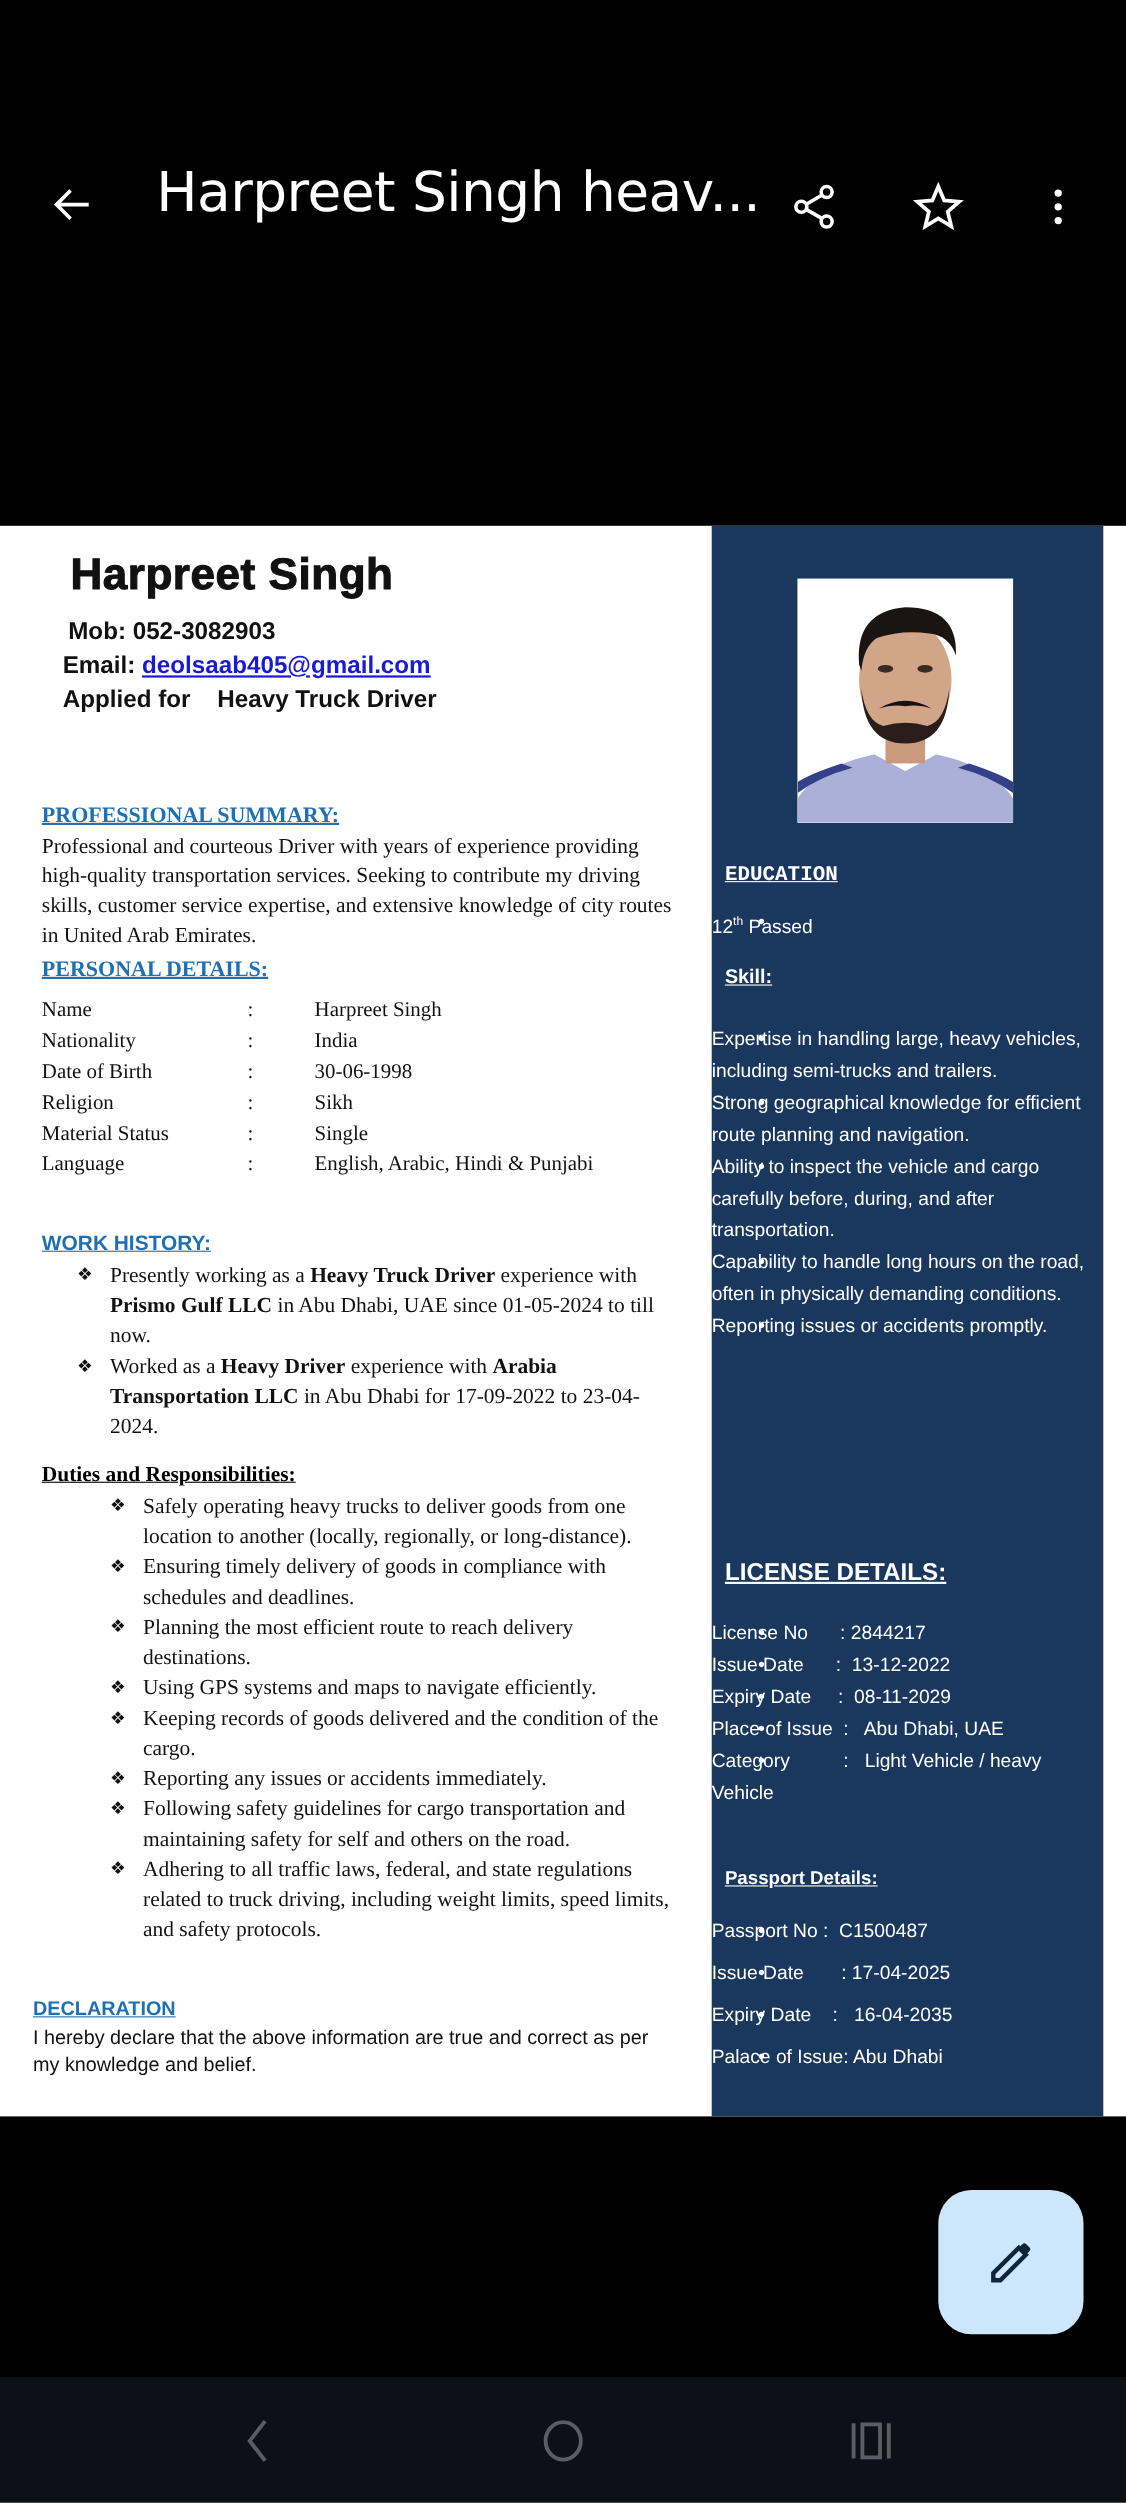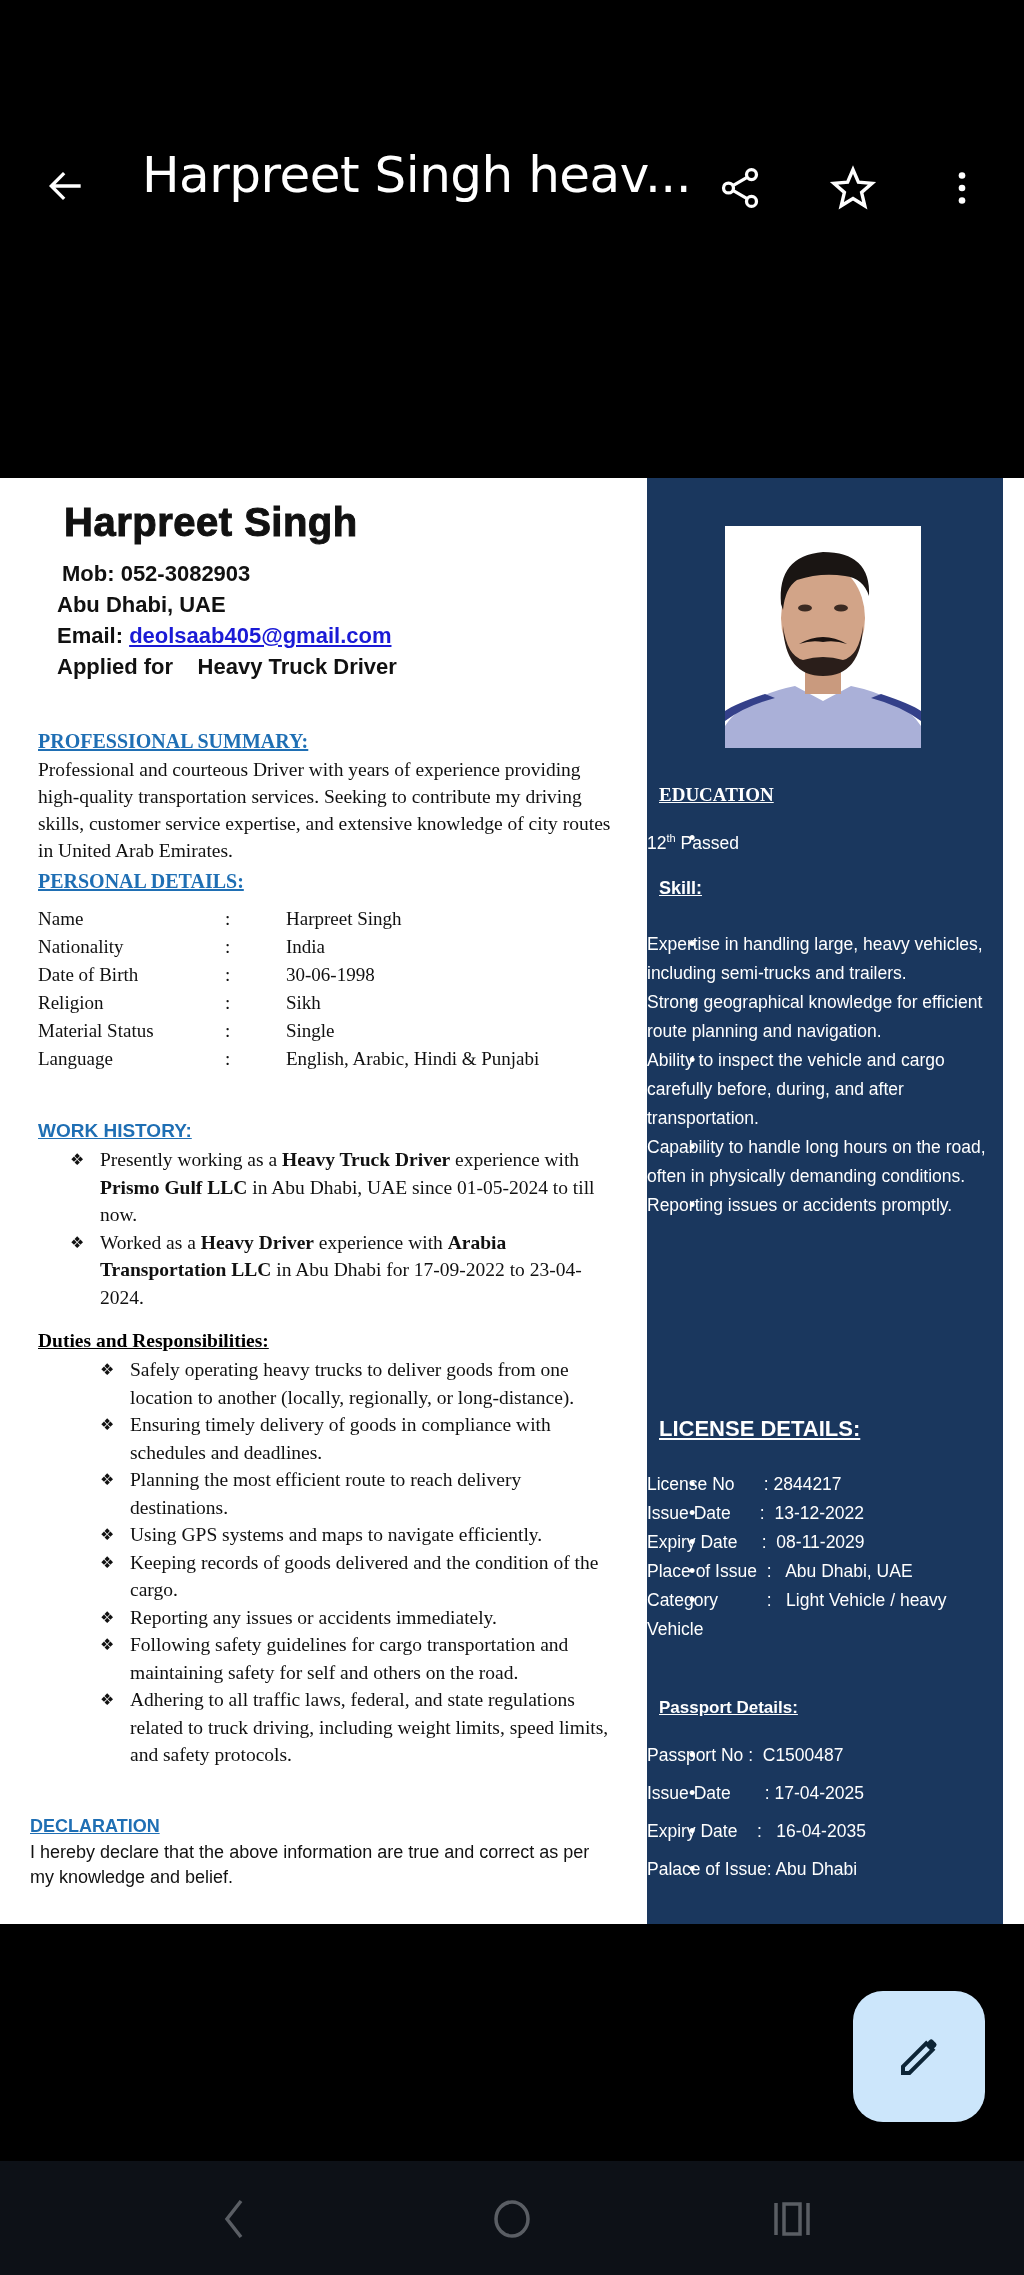--- a/index.html
+++ b/index.html
@@ -77,21 +77,20 @@
         <circle cx="12" cy="19.5" r="2" fill="#fff"></circle>
       </svg>
   </div>
 </div>
 
 <div class="doc">
   <div class="main">
     <div class="name">Harpreet Singh</div>
     <div class="contact">
       <div class="mob">Mob: 052-3082903</div>
-      <div>Abu Dhabi, UAE</div>
       <div><span>Email: </span><span class="email-link">deolsaab405@gmail.com</span></div>
       <div><span>Applied for</span>&nbsp;&nbsp;&nbsp;&nbsp;<span>Heavy Truck Driver</span></div>
     </div>
 
     <div class="sec-head" style="left:38px; top:252px;">PROFESSIONAL SUMMARY:</div>
     <div class="summary">Professional and courteous Driver with years of experience providing high-quality transportation services. Seeking to contribute my driving skills, customer service expertise, and extensive knowledge of city routes in United Arab Emirates.</div>
 
     <div class="sec-head" style="left:38px; top:392px;">PERSONAL DETAILS:</div>
     <table class="pd-table">
       <tbody id="pd-body">
@@ -160,21 +159,21 @@
         <rect x="80" y="128" width="36" height="40" fill="#c99a7e"></rect>
         <ellipse cx="98" cy="92" rx="42" ry="54" fill="#d2a488"></ellipse>
         <path d="M56 78 Q52 30 98 26 Q146 26 144 70 Q138 52 120 50 Q96 46 72 54 Q60 62 58 84 Z" fill="#1a1513"></path>
         <path d="M58 100 Q60 150 98 150 Q136 150 138 100 Q134 130 118 134 Q98 128 78 134 Q62 130 58 100 Z" fill="#2a1e1a"></path>
         <path d="M74 118 Q98 104 122 118 Q110 114 98 116 Q86 114 74 118 Z" fill="#1a1210"></path>
         <ellipse cx="80" cy="82" rx="7" ry="3.5" fill="#3b2a22"></ellipse>
         <ellipse cx="116" cy="82" rx="7" ry="3.5" fill="#3b2a22"></ellipse>
       </svg>
     </div>
 
-    <div class="side-head" style="top:306px; font-family:Liberation Serif, serif; font-size:19px;">EDUCATION</div>
+    <div class="side-head" style="top:306px; font-family:Liberation Mono, monospace; font-size:19px;">EDUCATION</div>
     <ul class="side-list" style="top:346px;">
       <li><span>12</span><sup style="font-size:11px;">th</sup><span> Passed</span></li>
     </ul>
 
     <div class="side-head" style="top:400px; font-size:18px;">Skill:</div>
     <ul class="side-list" id="skills-list" style="top:452px;">
         <li style="white-space: pre-wrap;">Expertise in handling large, heavy vehicles, including semi-trucks and trailers.</li>
         <li style="white-space: pre-wrap;">Strong geographical knowledge for efficient route planning and navigation.</li>
         <li style="white-space: pre-wrap;">Ability to inspect the vehicle and cargo carefully before, during, and after transportation.</li>
         <li style="white-space: pre-wrap;">Capability to handle long hours on the road, often in physically demanding conditions.</li>

